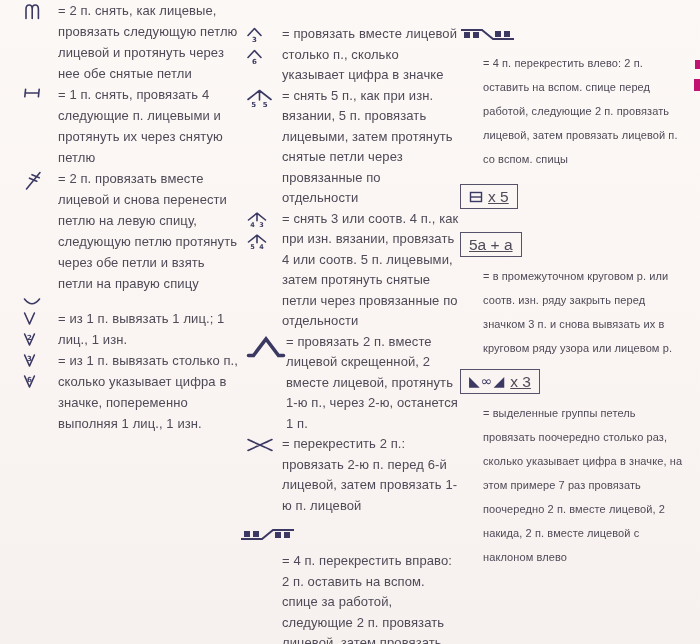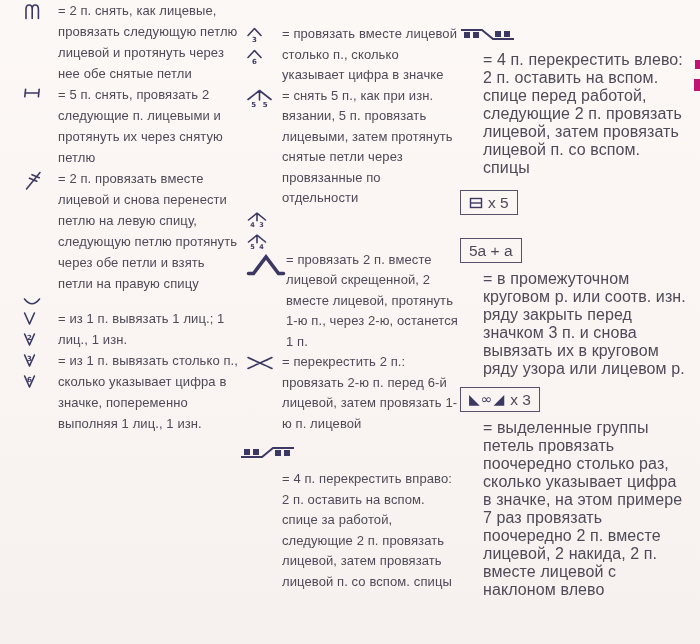--- a/index.html
+++ b/index.html
@@ -12,36 +12,36 @@
   .col{position:absolute;top:0;box-sizing:border-box;}
   .col-1{left:14px;width:224px;}
   .col-2{left:238px;width:222px;padding-top:24px;}
   .col-3{left:458px;width:230px;padding-top:24px;}
   .entry{display:flex;align-items:flex-start;}
   .entry.top{display:block;}
   .symcell{flex:0 0 44px;display:flex;flex-direction:column;gap:5px;padding:2px 0 0 8px;box-sizing:border-box;}
   .etext{flex:1;font-size:13px;letter-spacing:.1px;}
   .col-1 .etext{line-height:21px;}
   .col-2 .etext{line-height:20.5px;}
-  .col-3 .etext{font-size:16px;line-height:18px;}
+  .col-3 .etext{font-size:11px;line-height:24px;}
   .symrow{padding-left:2px;margin-bottom:7px;}
   .col-2 .entry.top .etext{margin-left:44px;}
   .col-3 .entry.top .etext{margin-left:25px;}
   .symbox{
     display:inline-flex;align-items:center;gap:5px;
     border:1.6px solid var(--box,#56526a);
     padding:2px 8px;line-height:19px;
     font-size:15.5px;color:var(--txt,#4e4a57);
     background:transparent;
   }
   .symbox .glyphs{
     font-family:"DejaVu Sans", sans-serif;
     color:var(--sym,#3b3963);font-size:14px;letter-spacing:1px;
   }
-  .symbox .label{white-space:pre;}
+  .symbox .label{white-space:pre;text-decoration:underline;}
   .edge-marker{position:absolute;right:0;top:60px;display:flex;flex-direction:column;align-items:flex-end;gap:10px;}
   .edge-marker .blk{background:var(--marker,#c11472);}
   .edge-marker .blk.b1{width:5px;height:9px;}
   .edge-marker .blk.b2{width:6px;height:12px;}
   svg{display:block;}
 </style>
 </head>
 <body>
 
 <div class="col col-1">
@@ -56,21 +56,21 @@
       <div class="etext">= 2 п. снять, как лицевые, провязать следующую петлю лицевой и протянуть через нее обе снятые петли</div>
     </div>
     <div class="entry">
       <div class="symcell">
         <span>
           <svg width="20" height="14" viewBox="0 0 20 14">
             <path d="M3.6 3.2 L2.8 10.8 M17.2 3.2 L16.4 10.8 M3 7 L17 7" fill="none" stroke="#3b3963" stroke-width="1.6" stroke-linecap="round" stroke-linejoin="round"></path>
           </svg>
         </span>
       </div>
-      <div class="etext">= 5 п. снять, провязать 2 следующие п. лицевыми и протянуть их через снятую петлю</div>
+      <div class="etext">= 1 п. снять, провязать 4 следующие п. лицевыми и протянуть их через снятую петлю</div>
     </div>
     <div class="entry">
       <div class="symcell">
         <span>
           <svg width="22" height="21" viewBox="0 0 22 21">
             <path d="M4.5 19 L18 2.5 M7.5 8.2 L14.8 11.2 M10 4.7 L17.3 7.7" fill="none" stroke="#3b3963" stroke-width="1.6" stroke-linecap="round" stroke-linejoin="round"></path>
           </svg>
         </span>
       </div>
       <div class="etext">= 2 п. провязать вместе лицевой и снова перенести петлю на левую спицу, следующую петлю протянуть через обе петли и взять петли на правую спицу</div>
@@ -158,20 +158,21 @@
           </svg>
         </span>
         <span>
           <svg width="22" height="17" viewBox="0 0 22 17">
             <path d="M2.5 9 L11 2.2 L19.5 9 M11 2.6 L11 9.8" fill="none" stroke="#3b3963" stroke-width="1.6" stroke-linecap="round" stroke-linejoin="round"></path>
             <text x="6.4" y="16" font-size="6.5" font-weight="bold" fill="#3b3963" text-anchor="middle" font-family="DejaVu Sans, sans-serif">5</text>
             <text x="15.6" y="16" font-size="6.5" font-weight="bold" fill="#3b3963" text-anchor="middle" font-family="DejaVu Sans, sans-serif">4</text>
           </svg>
         </span>
       </div>
+      <div class="etext">= снять 3 или соотв. 4 п., как при изн. вязании, провязать 4 или соотв. 5 п. лицевыми, затем протянуть снятые петли через провязанные по отдельности</div>
     </div>
     <div class="entry">
       <div class="symcell">
         <span>
           <svg width="40" height="24" viewBox="0 0 40 24">
             <path d="M2.5 21.5 L7.5 21.5 L20 5 L32.5 21.5 L37.5 21.5" fill="none" stroke="#3b3963" stroke-width="3.6" stroke-linecap="round" stroke-linejoin="miter"></path>
           </svg>
         </span>
       </div>
       <div class="etext">= провязать 2 п. вместе лицевой скрещенной, 2 вместе лицевой, протянуть 1-ю п., через 2-ю, останется 1 п.</div>

